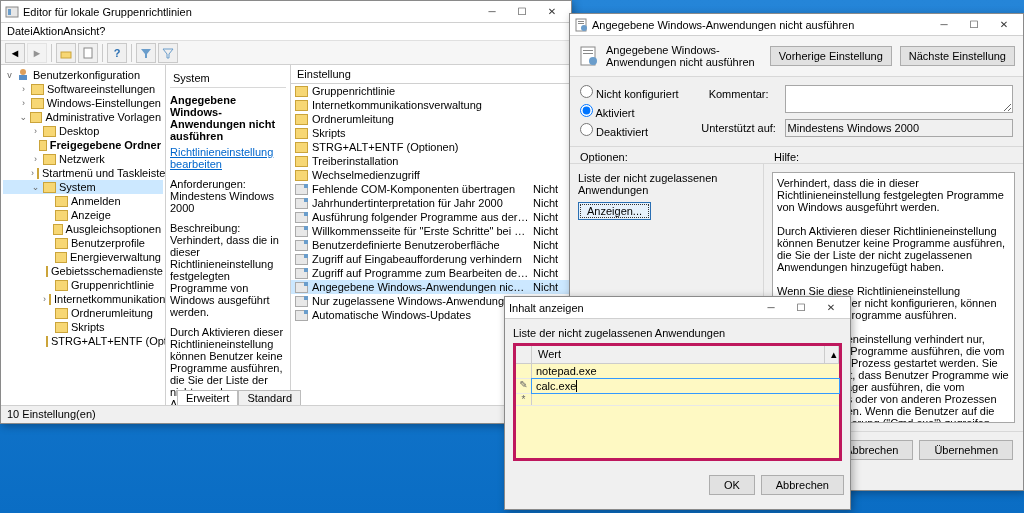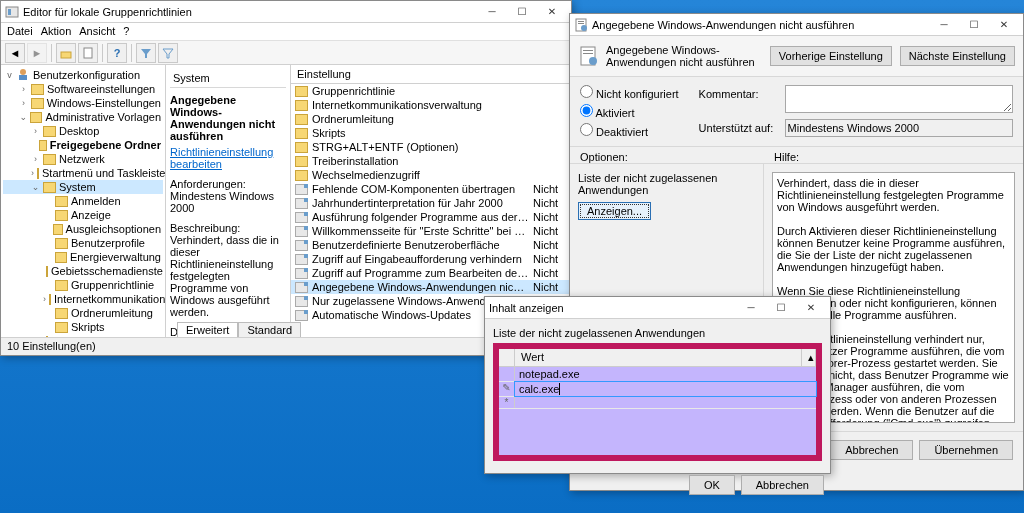--- a/index.html
+++ b/index.html
@@ -6,22 +6,22 @@
 body { width: 1024px; height: 513px; background: linear-gradient(180deg, #2585d8 0%, #0a6dc4 100%); position: relative; overflow: hidden; }
 
 .window { position: absolute; background: #f0f0f0; border: 1px solid #8a8a8a; box-shadow: 2px 2px 8px rgba(0,0,0,0.3); }
 .titlebar { height: 22px; background: #fff; border-bottom: 1px solid #d0d0d0; display: flex; align-items: center; padding: 0 4px; }
 .titlebar .icon { width: 14px; height: 14px; margin-right: 4px; display: inline-flex; align-items: center; justify-content: center; }
 .titlebar .title { flex: 1; }
 .winbtns { display: flex; gap: 0; margin-left: auto; }
 .winbtn { width: 30px; height: 20px; display: flex; align-items: center; justify-content: center; font-size: 10px; color: #333; background: transparent; border: none; }
 
 
-#gpo { left: 0; top: 0; width: 572px; height: 356px; background: #fff; }
-#gpo .menubar { height: 18px; display: flex; gap: 8px; padding: 2px 6px; background: #fff; border-bottom: 1px solid #e0e0e0; }
+#gpo { left: 0; top: 0; width: 572px; height: 424px; background: #fff; }
+#gpo .menubar { height: 18px; display: flex; gap: 0; padding: 2px 6px; background: #fff; border-bottom: 1px solid #e0e0e0; }
 #gpo .toolbar { height: 24px; display: flex; align-items: center; gap: 2px; padding: 2px 4px; background: #f6f6f6; border-bottom: 1px solid #d0d0d0; }
 .tbtn { width: 20px; height: 20px; border: 1px solid #c9c9c9; background: #f0f0f0; display: flex; align-items: center; justify-content: center; }
 .tbsep { width: 1px; height: 18px; background: #c9c9c9; margin: 0 2px; }
 #gpo .body { display: flex; height: calc(100% - 22px - 18px - 24px - 18px); }
 #gpo .tree { width: 165px; border-right: 1px solid #d0d0d0; overflow: auto; padding: 2px; font-size: 11px; }
 .tnode { white-space: nowrap; padding: 1px 2px; display: flex; align-items: center; gap: 3px; cursor: default; }
 .tnode.sel { background: #cce8ff; }
 .twist { width: 9px; display: inline-block; text-align: center; font-size: 9px; color: #666; }
 .fico { width: 13px; height: 11px; background: #f7d774; border: 1px solid #cba43a; display: inline-block; }
 #gpo .mid { width: 125px; border-right: 1px solid #d0d0d0; padding: 4px; overflow: auto; }
@@ -47,35 +47,35 @@
 
 #dlg { left: 569px; top: 13px; width: 455px; height: 478px; background: #f0f0f0; }
 #dlg .titlebar { background: #fff; }
 #dlg .hdr2 { display: flex; align-items: center; padding: 8px; gap: 8px; background: #f5f5f5; border-bottom: 1px solid #d8d8d8;}
 #dlg .hdr2 .left { display: flex; align-items: center; gap: 6px; flex: 1; }
 #dlg .hdr2 button { padding: 3px 8px; border: 1px solid #adadad; background: #e1e1e1; }
 #dlg .cfg { display: flex; padding: 8px 10px; gap: 20px; border-bottom: 1px solid #d8d8d8;}
 #dlg .radios { display: flex; flex-direction: column; gap: 4px; }
 #dlg .kvcol { flex:1; display:flex; flex-direction: column; gap:6px;}
 #dlg .kvcol .row { display:flex; gap:6px; }
-#dlg .kvcol label{ width:80px; text-align:left; padding-top:3px;}
+#dlg .kvcol label{ width:80px; text-align:center; padding-top:3px;}
 #dlg .kvcol textarea, #dlg .kvcol input { flex:1; border:1px solid #a7a7a7; background:#fff; padding:2px; font-family:inherit; height:28px;}
 #dlg .kvcol .sup input{ height:18px; background:#f0f0f0;}
 #dlg .split { display: flex; height: 268px; border-top: 1px solid #d8d8d8;}
 #dlg .split .left { width: 194px; border-right: 1px solid #d8d8d8; padding: 8px; }
 #dlg .split .right { flex: 1; padding: 8px; overflow:auto;}
 #dlg .showbtn { margin-top: 6px; padding: 2px 8px; border: 1px solid #2a6fb3; background: #e6f1fb; outline: 1px dotted #333; outline-offset: -3px;}
 #dlg .btnrow { display:flex; gap:6px; justify-content:flex-end; padding:8px 10px; border-top:1px solid #d8d8d8;}
 #dlg .btnrow button{ padding:3px 14px; border:1px solid #adadad; background:#e1e1e1;}
 
 
-#cdlg { left: 484px; top: 296px; width: 347px; height: 178px; background: #f0f0f0; }
+#cdlg { left: 504px; top: 296px; width: 347px; height: 214px; background: #f0f0f0; }
 #cdlg .titlebar { background: #fff; }
 #cdlg .inner { padding: 8px; }
-.grid { border: 6px solid #be185d; background: #c4b5fd; margin-top: 4px; height: 118px;}
+.grid { border: 3px solid #be185d; background: #fef9c3; margin-top: 4px; height: 118px;}
 .grid .ghdr { background: #f0f0f0; border-bottom: 1px solid #ccc; display:flex;}
 .grid .ghdr .gh { padding: 2px 6px; border-right: 1px solid #ccc;}
 .grid .ghdr .gh:first-child{ width:16px;}
 .grid .gr { display:flex; border-bottom:1px solid #e8e8e8;}
 .grid .gr .gc1{ width:16px; border-right:1px solid #ccc; text-align:center; font-size:10px; color:#666;}
 .grid .gr .gc2{ flex:1; padding:1px 4px;}
 .grid .gr.editing .gc2{ outline:1px solid #3399ff;}
 #cdlg .btnrow { display:flex; gap:6px; justify-content:flex-end; padding:6px;}
 #cdlg .btnrow button{ padding:3px 14px; border:1px solid #adadad; background:#e1e1e1;}
 

